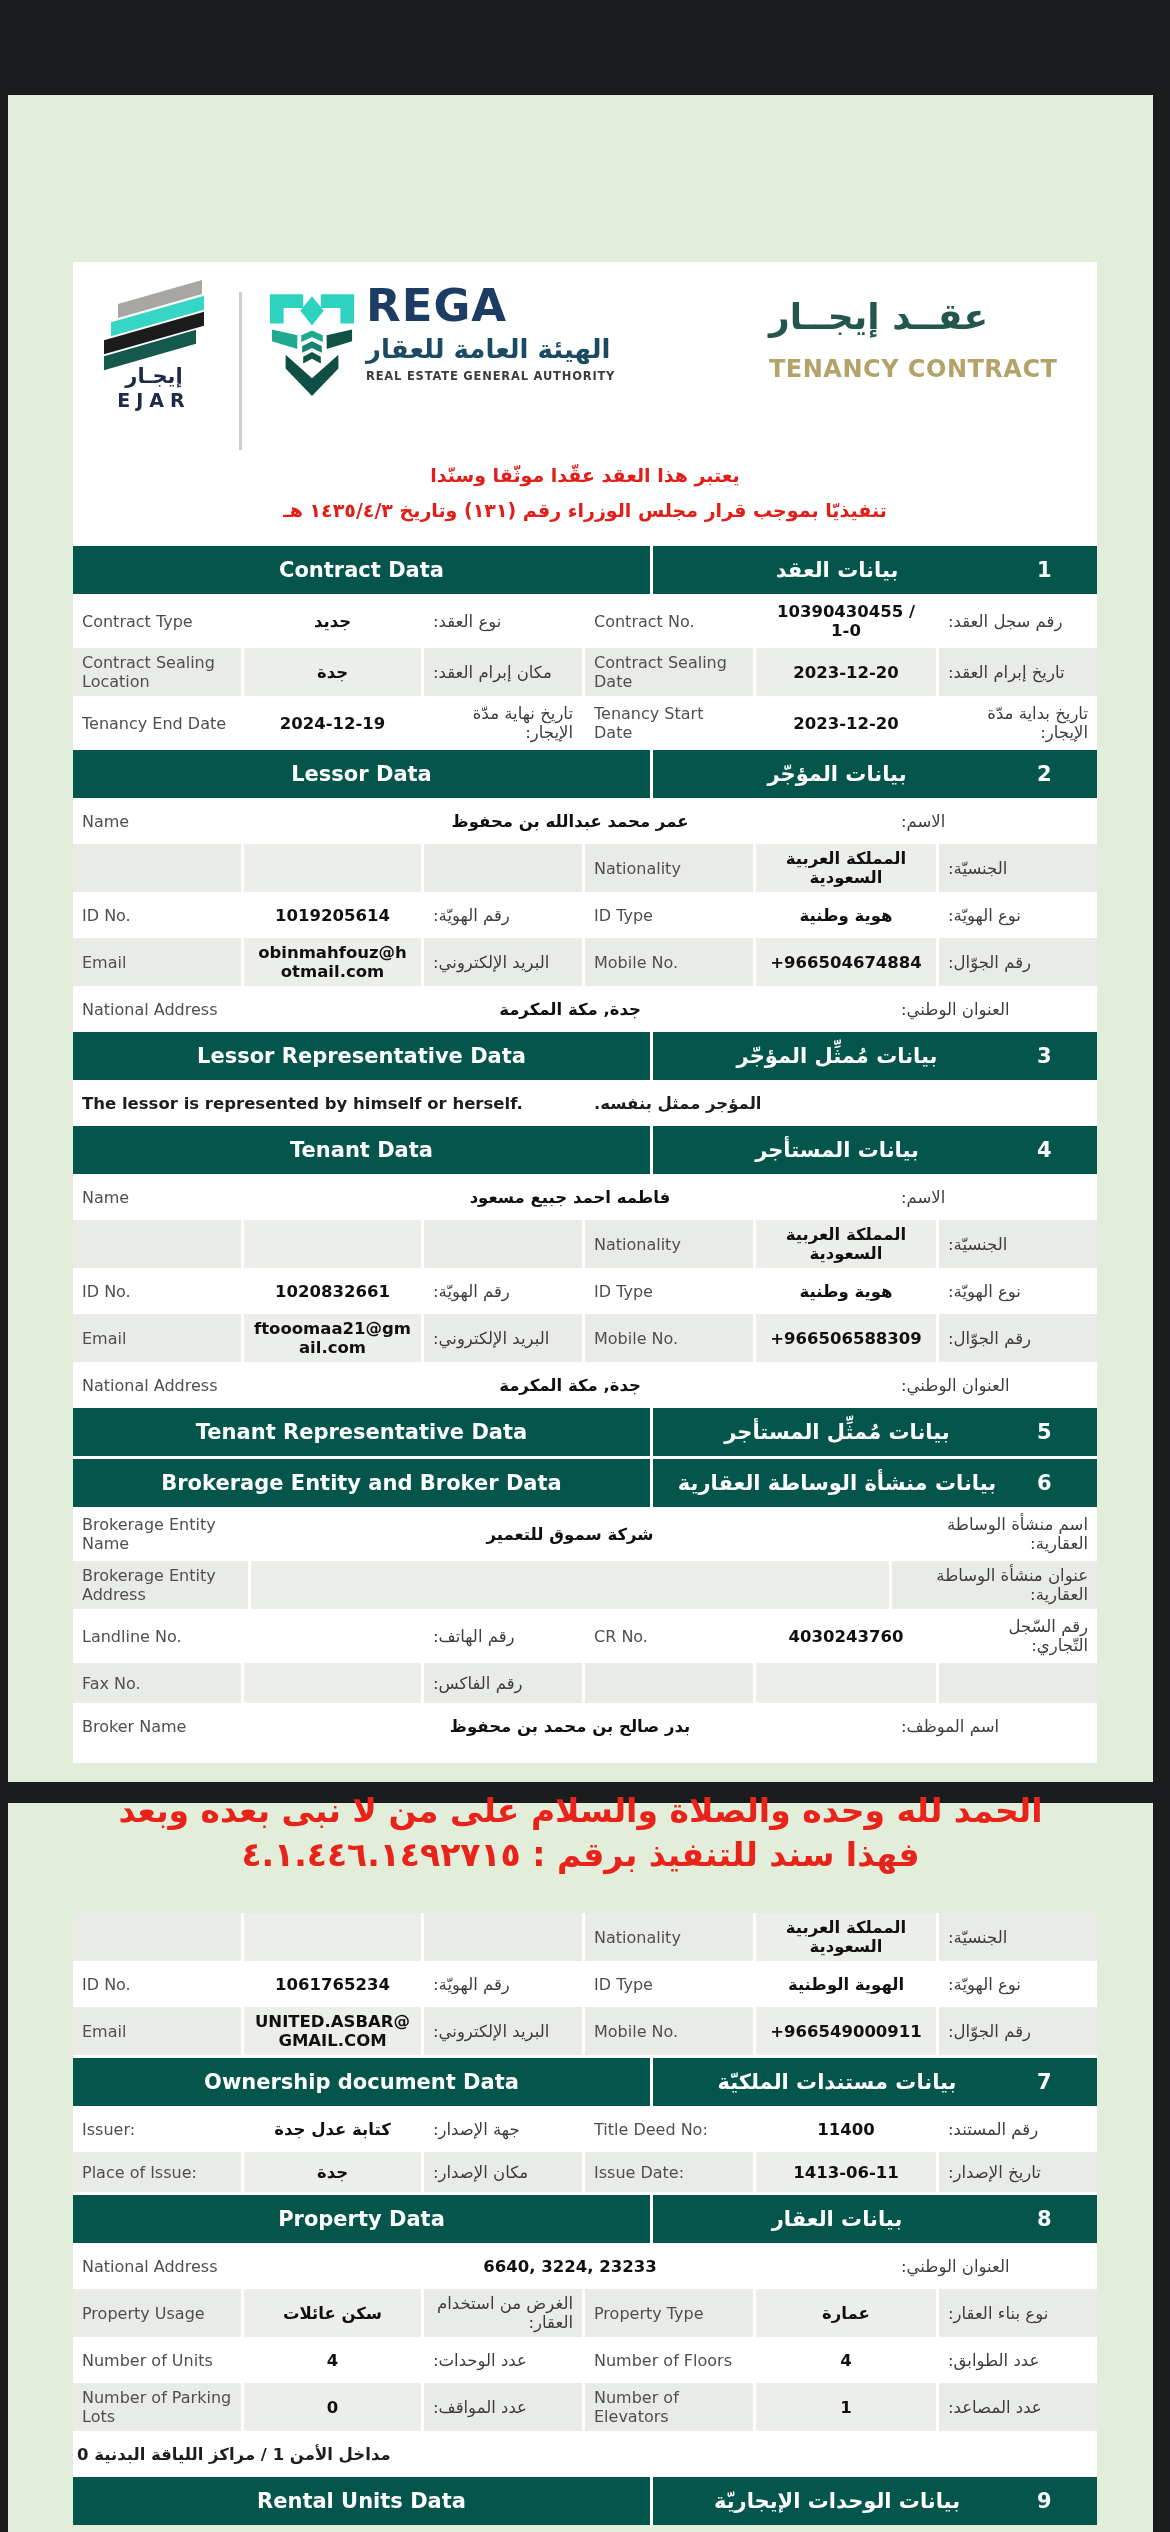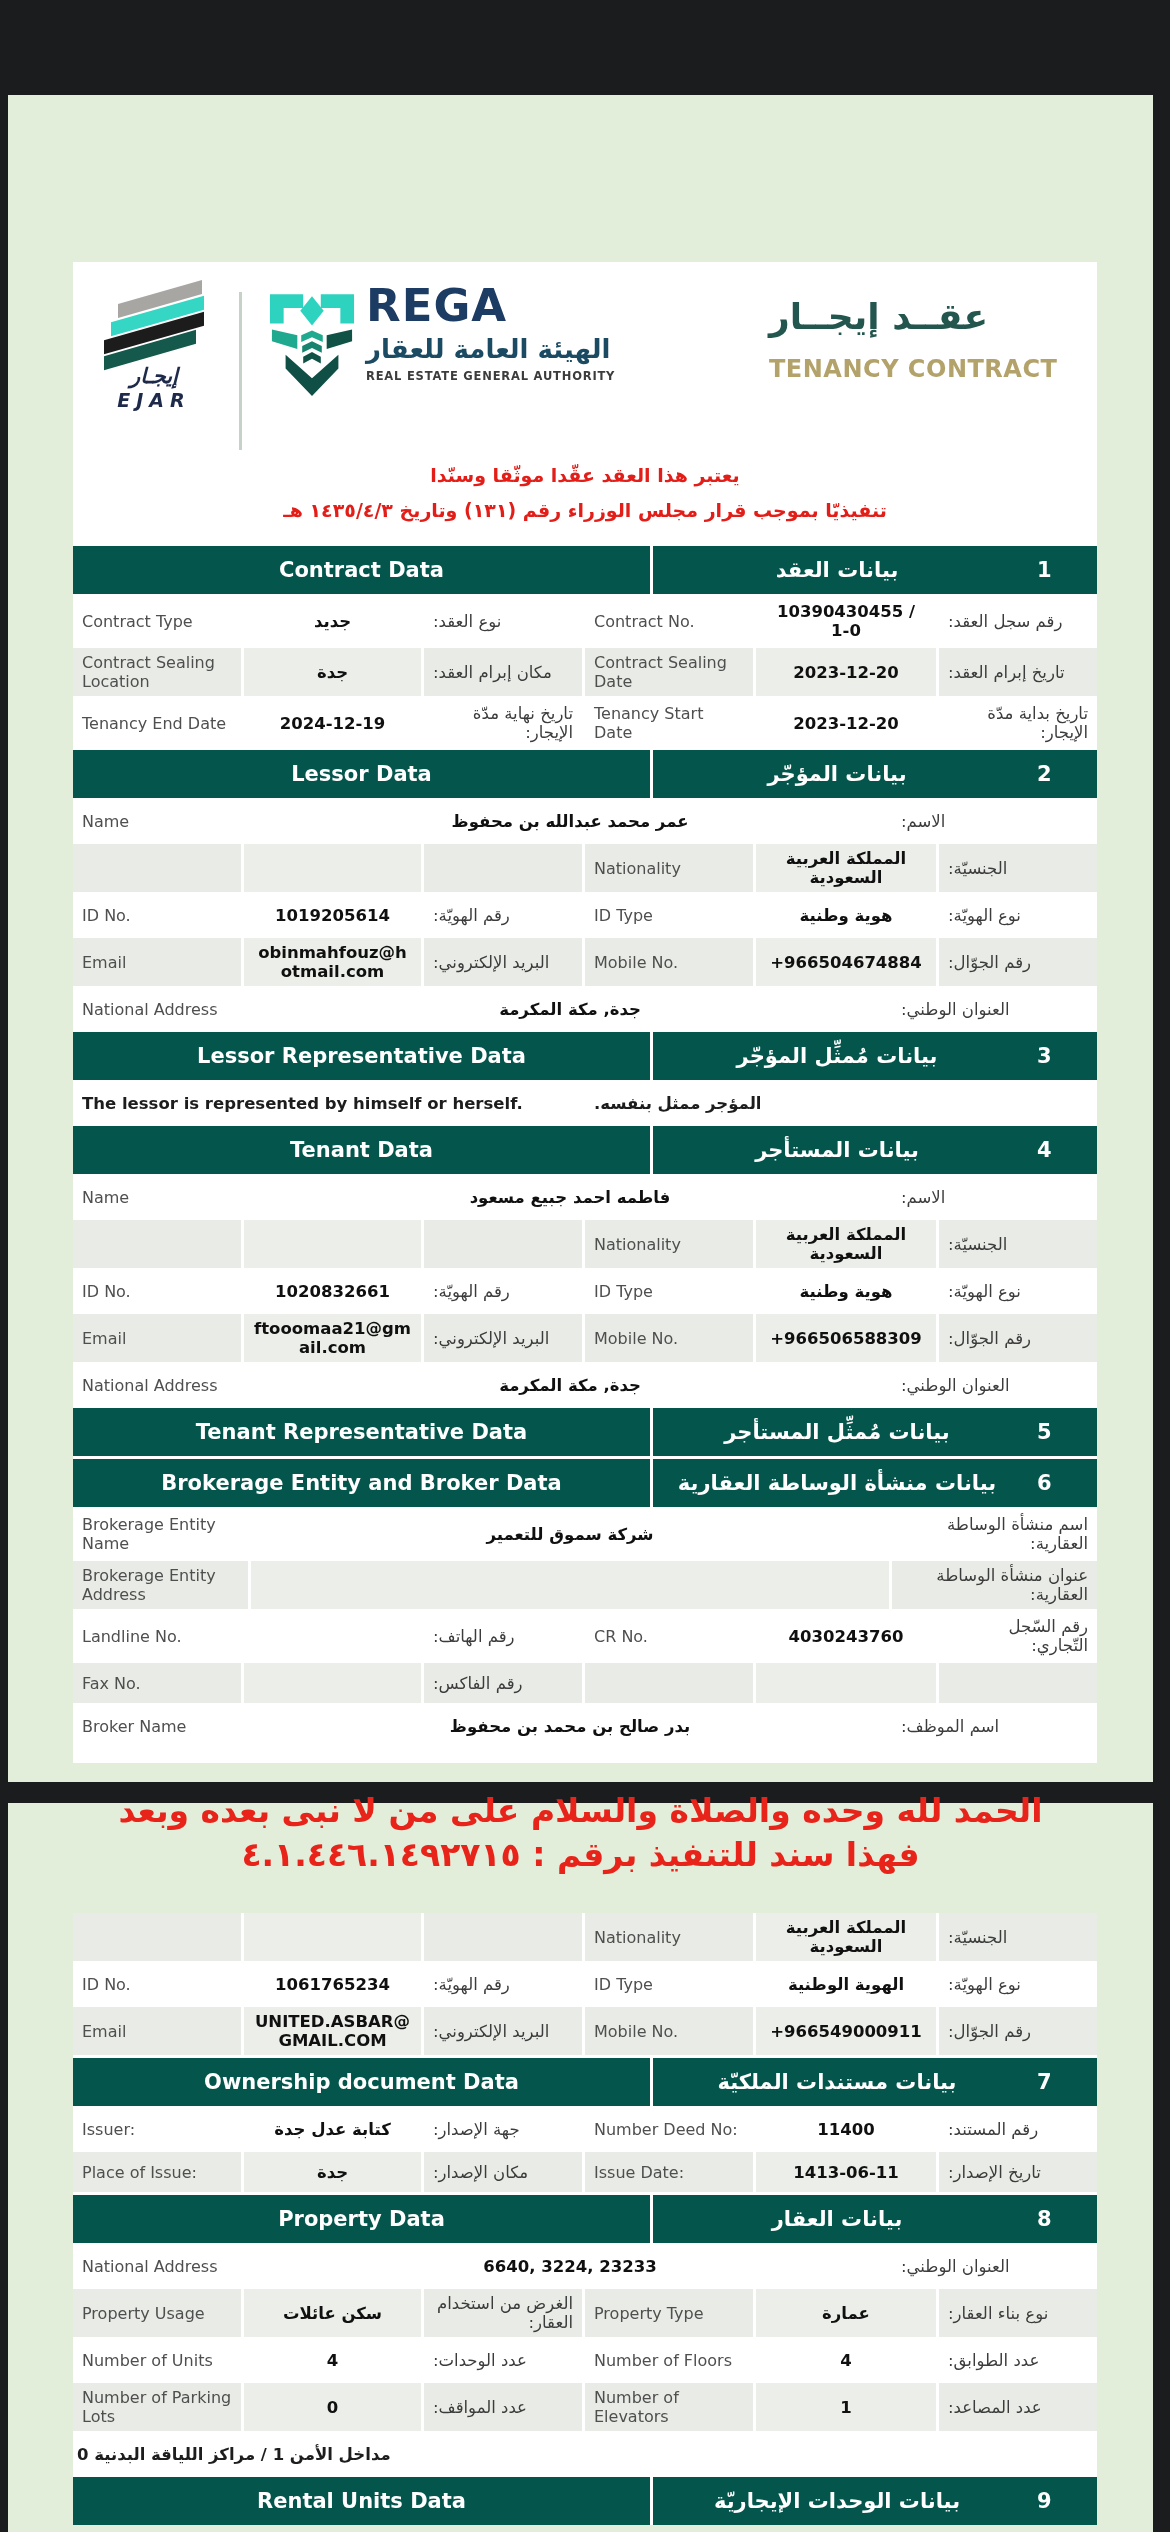--- a/index.html
+++ b/index.html
@@ -12,21 +12,21 @@
   .page{margin-left:8px;margin-right:17px;background:#e3eeda;}
   .page1{height:1687px;padding-top:167px;box-sizing:border-box;}
   .page-sep{height:21px;}
   .page2{height:729px;padding-top:110px;box-sizing:border-box;}
   .doc{background:#ffffff;width:1024px;margin-left:65px;padding-bottom:14px;}
   .doc2{background:#ffffff;width:1024px;margin-left:65px;}
 
   
   .doc-header{display:flex;justify-content:space-between;align-items:flex-start;padding:22px 28px 0 22px;}
   .logos{display:flex;align-items:flex-start;gap:26px;}
-  .ejar{width:118px;text-align:center;font-style:italic;}
+  .ejar{width:118px;text-align:center;}
   .ejar-stripes{position:relative;height:72px;width:100px;margin:6px auto 2px;}
   .stripe{position:absolute;height:14px;transform:skewY(-16deg);}
   .s1{top:2px;left:14px;width:84px;background:#a8a6a3;}
   .s2{top:19px;left:7px;width:93px;background:#35d6c3;}
   .s3{top:36px;left:0;width:100px;background:#1c1c1c;}
   .s4{top:53px;left:0;width:92px;background:#14594c;}
   .ejar-ar{font-size:21px;font-weight:bold;color:#1d2a49;letter-spacing:1px;}
   .ejar-en{font-size:19px;font-weight:bold;color:#1d2a49;letter-spacing:6px;margin-top:1px;}
   .logo-div{width:3px;height:158px;background:#c6d2c8;margin-top:8px;}
   .rega{display:flex;align-items:flex-start;gap:10px;}
@@ -401,21 +401,21 @@
             <div class="sh-num">7</div>
           </div>
         </div>
         <div class="trow">
           <div class="half">
             <div class="cell en h-en">Issuer:</div>
             <div class="cell val h-val" dir="auto">كتابة عدل جدة</div>
             <div class="cell ar h-ar">جهة الإصدار:</div>
           </div>
           <div class="half rt">
-            <div class="cell en h-en">Number Deed No:</div>
+            <div class="cell en h-en">Title Deed No:</div>
             <div class="cell val h-val" dir="auto">11400</div>
             <div class="cell ar h-ar">رقم المستند:</div>
           </div>
         </div>
         <div class="trow">
           <div class="half">
             <div class="cell en h-en shd">Place of Issue:</div>
             <div class="cell val h-val shd" dir="auto">جدة</div>
             <div class="cell ar h-ar shd">مكان الإصدار:</div>
           </div>

